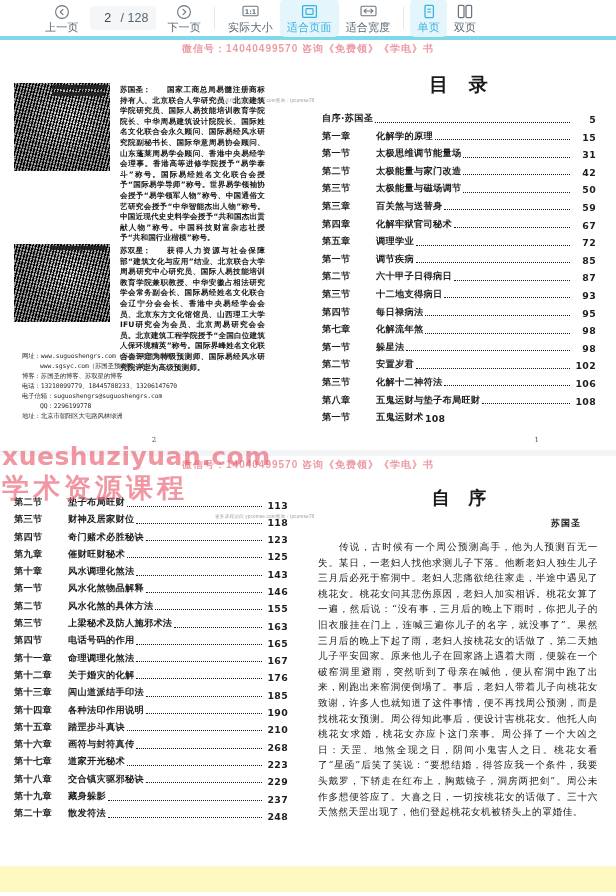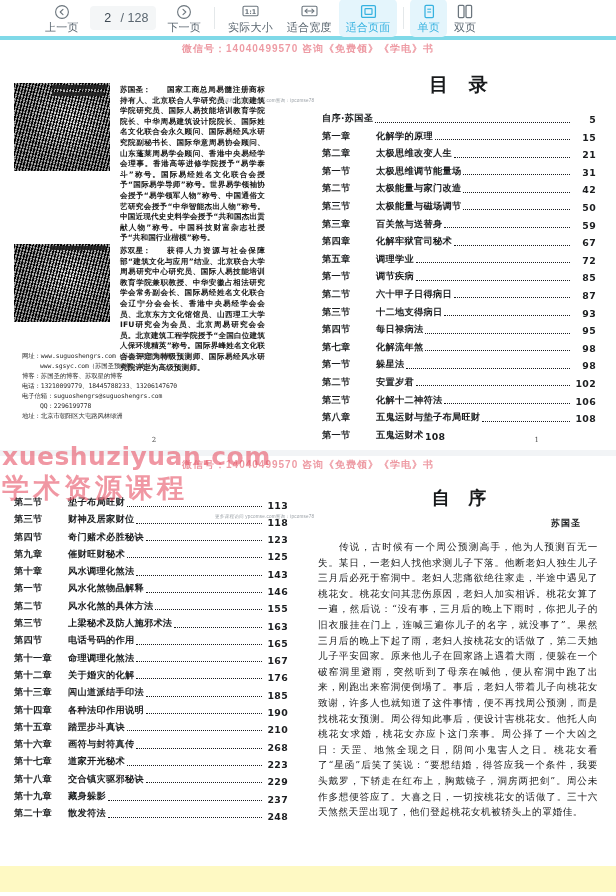--- a/index.html
+++ b/index.html
@@ -301,44 +301,44 @@
   <div class="tb-btn">
     <span class="ico">
       <svg width="17" height="14" viewBox="0 0 17 14">
         <rect x="1" y="2.2" width="15" height="9.6" rx="1.4" fill="none" stroke="#6b757d" stroke-width="1.1"></rect>
         <text x="8.5" y="10" text-anchor="middle" font-family="DejaVu Sans, sans-serif" font-size="6.4" font-weight="bold" fill="#6b757d">1:1</text>
       </svg>
     </span>
     <span class="lbl">实际大小</span>
   </div>
 
+  <div class="tb-btn active">
+    <span class="ico">
+      <svg width="17" height="15" viewBox="0 0 17 15" fill="none" stroke="#36b2e0" stroke-width="1.3">
+        <rect x="1.6" y="1.6" width="13.8" height="11.8" rx="1.2"></rect>
+        <rect x="5" y="4.6" width="7" height="5.8" rx=".7" stroke-width="1.2"></rect>
+      </svg>
+    </span>
+    <span class="lbl">适合页面</span>
+  </div>
+
   <div class="tb-btn">
     <span class="ico">
       <svg width="17" height="14" viewBox="0 0 17 14">
         <rect x="1" y="2.2" width="15" height="9.6" rx="1.4" fill="none" stroke="#6b757d" stroke-width="1.1"></rect>
         <g stroke="#6b757d" stroke-width="1.1" stroke-linecap="round" stroke-linejoin="round" fill="none">
           <line x1="4.2" y1="7" x2="12.8" y2="7"></line>
           <polyline points="6.1,5.2 4.2,7 6.1,8.8"></polyline>
           <polyline points="10.9,5.2 12.8,7 10.9,8.8"></polyline>
         </g>
       </svg>
     </span>
     <span class="lbl">适合宽度</span>
   </div>
 
-  <div class="tb-btn active">
-    <span class="ico">
-      <svg width="17" height="15" viewBox="0 0 17 15" fill="none" stroke="#36b2e0" stroke-width="1.3">
-        <rect x="1.6" y="1.6" width="13.8" height="11.8" rx="1.2"></rect>
-        <rect x="5" y="4.6" width="7" height="5.8" rx=".7" stroke-width="1.2"></rect>
-      </svg>
-    </span>
-    <span class="lbl">适合页面</span>
-  </div>
-
   <div class="tb-sep"></div>
 
   <div class="tb-btn active">
     <span class="ico">
       <svg width="14" height="15" viewBox="0 0 14 15" fill="none" stroke="#36b2e0" stroke-width="1.25">
         <rect x="3" y="1.4" width="8.4" height="12.2" rx="1.1"></rect>
         <line x1="5.3" y1="5.2" x2="9.1" y2="5.2" stroke-width="1.1"></line>
         <line x1="5.3" y1="8" x2="9.1" y2="8" stroke-width="1.1"></line>
       </svg>
     </span>
@@ -402,26 +402,20 @@
               <span class="toc-dots"></span>
               <span class="toc-pg">5</span>
             </div>
             <div class="toc-row">
               <span class="toc-ch">第一章</span>
               <span class="toc-tt">化解学的原理</span>
               <span class="toc-dots"></span>
               <span class="toc-pg">15</span>
             </div>
             <div class="toc-row">
-              <span class="toc-ch">第二章</span>
-              <span class="toc-tt">太极思维改变人生</span>
-              <span class="toc-dots"></span>
-              <span class="toc-pg">21</span>
-            </div>
-            <div class="toc-row">
               <span class="toc-ch">第一节</span>
               <span class="toc-tt">太极思维调节能量场</span>
               <span class="toc-dots"></span>
               <span class="toc-pg">31</span>
             </div>
             <div class="toc-row">
               <span class="toc-ch">第二节</span>
               <span class="toc-tt">太极能量与家门改造</span>
               <span class="toc-dots"></span>
               <span class="toc-pg">42</span>

